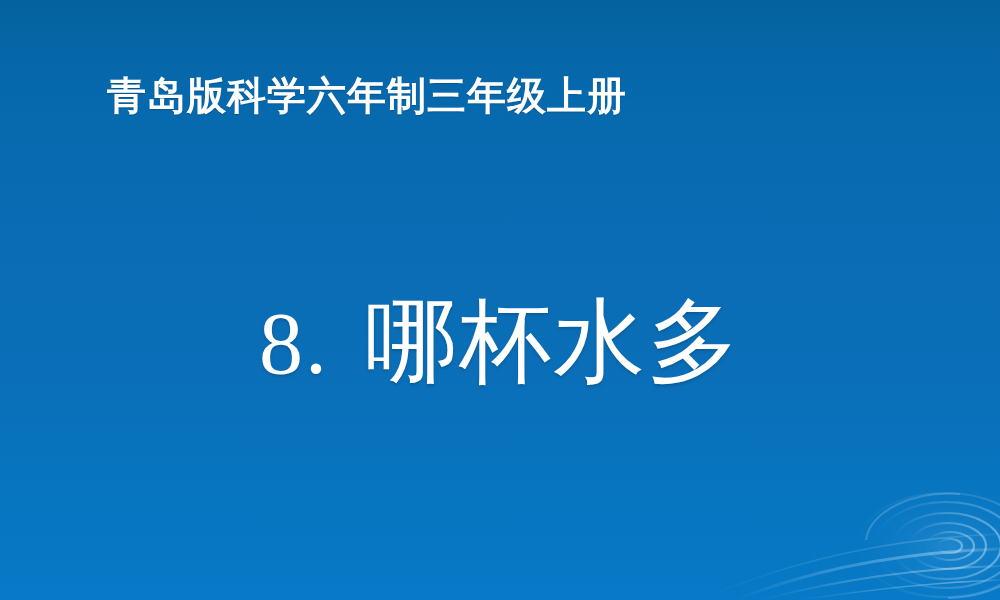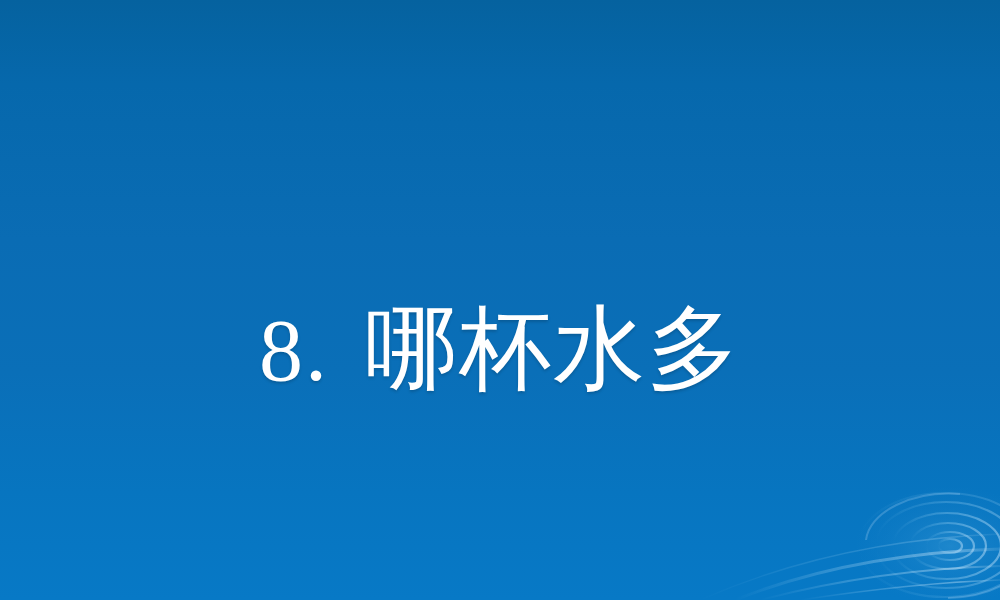--- a/index.html
+++ b/index.html
@@ -47,21 +47,21 @@
     letter-spacing: 1px;
     white-space: nowrap;
     text-shadow: 0 1px 1px rgba(0,0,0,0.18);
   }
 
   
   .title-wrap {
     position: absolute;
     left: 0;
     right: 0;
-    top: 303px;
+    top: 296px;
     text-align: center;
   }
   .title {
     display: inline-block;
     font-size: 92px;
     line-height: 1.0;
     font-weight: 400;
     color: #ffffff;
     white-space: nowrap;
     letter-spacing: 2px;
@@ -120,20 +120,21 @@
 
       <g fill="none" stroke="url(#fadeArc)">
         <path d="M 735 600 C 820 566 910 552 1000 549" stroke-width="3"></path>
         <path d="M 760 600 C 845 578 925 568 1000 566" stroke-width="2"></path>
         <path d="M 800 600 C 880 588 940 582 1000 580" stroke-width="1.6"></path>
         <path d="M 700 600 C 800 556 900 538 1000 534" stroke-width="1.4" stroke-opacity="0.55"></path>
       </g>
     </svg>
   </div>
 
+  <div class="subtitle">青岛版科学六年制三年级上册</div>
 
   <div class="title-wrap">
     <div class="title">
       <span class="num">8.</span><span style="display:inline-block;width:36px"></span><span class="cn">哪杯水多</span>
     </div>
   </div>
 
 </div>
 
 </body></html>

